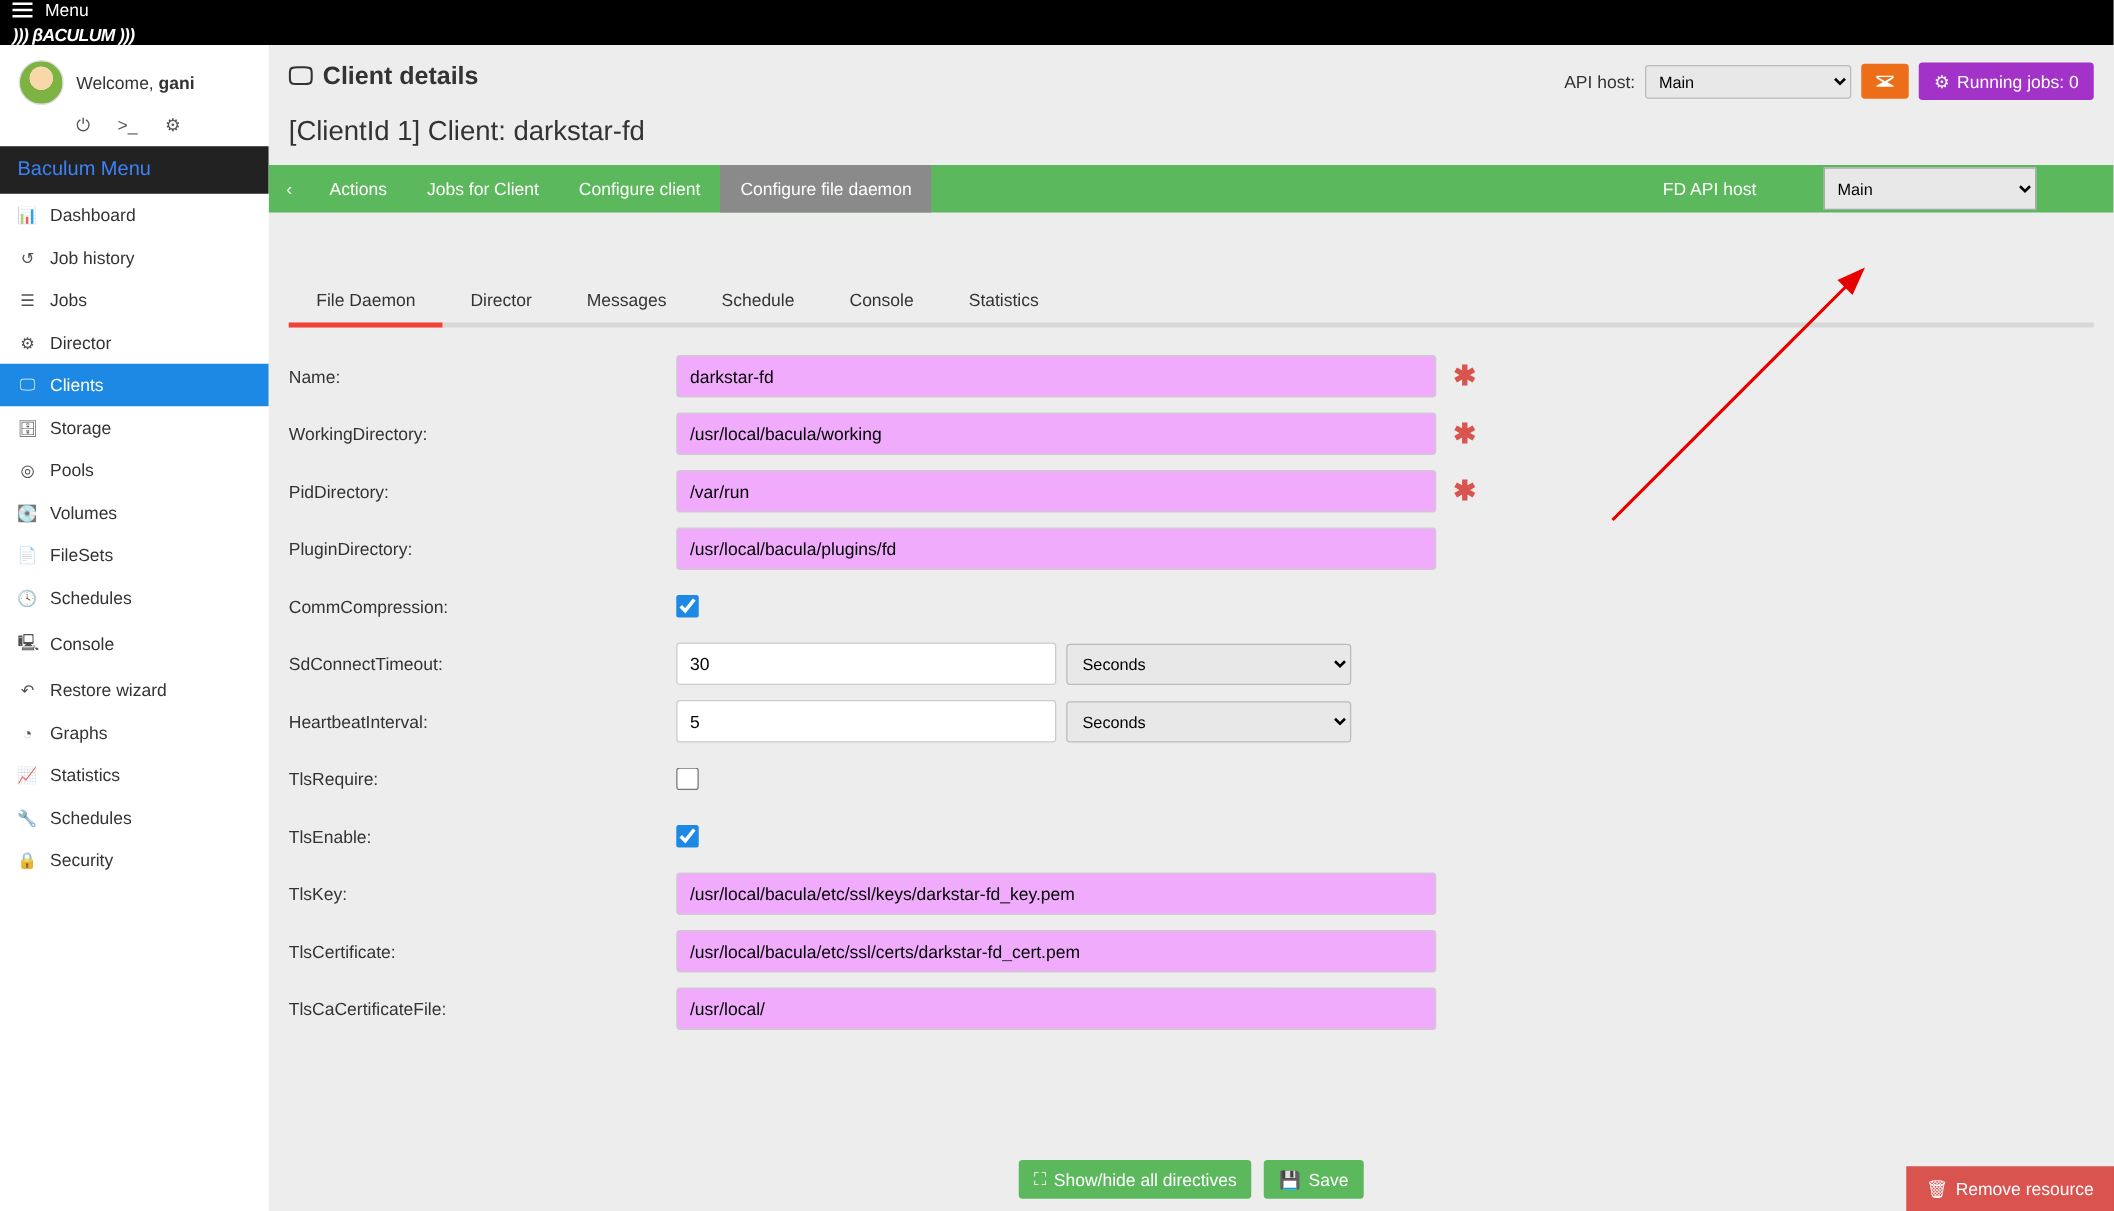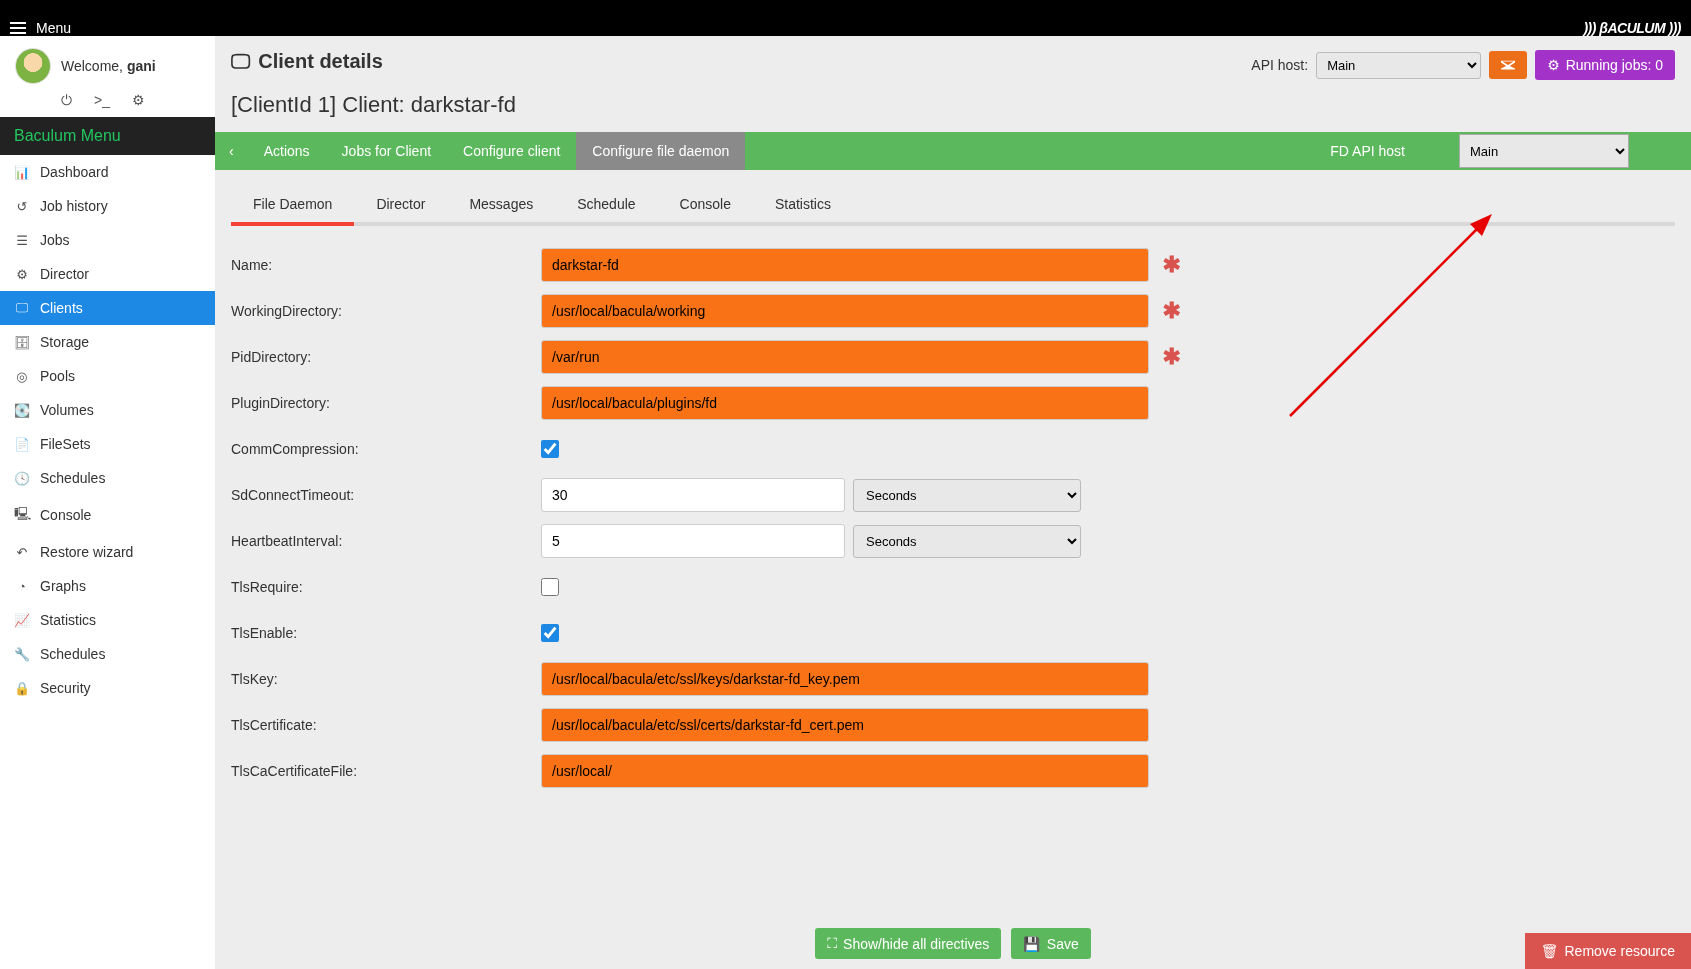--- a/index.html
+++ b/index.html
@@ -1,29 +1,29 @@
 <!DOCTYPE html>
 <html><head>
 <meta charset="utf-8">
 <style>
 * { margin: 0; padding: 0; box-sizing: border-box; font-family: -apple-system, BlinkMacSystemFont, "Segoe UI", Helvetica, Arial, sans-serif; }
 body { background: #ededed; font-size: 14px; color: #333; }
-.topbar { background: #000; color: #fff; height: 36px; display: flex; align-items: flex-end; justify-content: space-between; padding: 0 10px; }
+.topbar { background: #000; color: #fff; height: 36px; display: flex; align-items: flex-start; justify-content: space-between; padding: 0 10px; flex-direction: column; }
 .topbar-left { display: flex; align-items: center; gap: 10px; cursor: pointer; }
 .hamburger { width: 16px; height: 12px; display: flex; flex-direction: column; justify-content: space-between; }
 .hamburger span { height: 2px; background: #fff; }
 .topbar-brand { font-style: italic; letter-spacing: -0.5px; font-weight: bold; }
 .layout { display: flex; height: calc(100vh - 36px); }
 .sidebar { width: 215px; background: #fff; flex-shrink: 0; overflow-y: auto; }
 .user-block { padding: 12px 15px 8px; }
 .user-row { display: flex; align-items: center; gap: 10px; }
 .avatar { width: 36px; height: 36px; border-radius: 50%; background: radial-gradient(circle at 50% 40%, #f8d7a8 35%, #7cb342 36%); border: 1px solid #ddd; }
 .user-actions { display: flex; gap: 22px; margin-top: 8px; padding-left: 46px; color: #555; }
 .user-actions span { cursor: pointer; }
-.menu-header { background: #222; color: #22c55e; padding: 10px 14px; font-size: 16px; }
+.menu-header { background: #222; color: #3b82f6; padding: 10px 14px; font-size: 16px; }
 .nav-list { list-style: none; }
 .nav-item { display: flex; align-items: center; gap: 10px; padding: 9px 14px; color: #333; cursor: pointer; }
 .nav-item.active { background: #1e88e5; color: #fff; }
 .nav-icon { width: 16px; text-align: center; font-size: 13px; opacity: 0.85; }
 .main { flex: 1; overflow-y: auto; padding: 0 0 60px 0; position: relative; }
 .page-header { display: flex; justify-content: space-between; align-items: flex-start; padding: 14px 16px 6px; }
 .page-title { font-size: 20px; font-weight: bold; display: flex; align-items: center; gap: 8px; }
 .page-actions { display: flex; align-items: center; gap: 8px; }
 .page-actions label { font-size: 14px; }
 select { background: #e8e8e8; border: 1px solid #bbb; padding: 4px 6px; font-size: 13px; border-radius: 3px; }
@@ -34,27 +34,27 @@
 .btn-red { background: #d9534f; }
 .page-subtitle { font-size: 22px; padding: 6px 16px 14px; }
 .tabbar { background: #5cb85c; display: flex; align-items: stretch; position: relative; }
 .tabbar-back { color: #fff; padding: 11px 14px; cursor: pointer; }
 .tab { color: #fff; padding: 11px 16px; cursor: pointer; font-size: 14px; }
 .tab.active { background: #8a8a8a; }
 .tabbar-right { margin-left: auto; display: flex; align-items: center; color: #fff; padding-right: 0; gap: 48px; }
 .tabbar-right label { padding: 0 6px; font-size: 14px; }
 .tabbar-right select { height: 34px; border-radius: 0; border: 1px solid #aaa; min-width: 170px; }
 .subtabs { display: flex; border-bottom: 4px solid #d8d8d8; margin: 14px 16px 0; }
-.subtab { padding: 8px 22px 10px; cursor: pointer; font-size: 14px; position: relative; bottom: -4px; border-bottom: 4px solid transparent; }
+.subtab { padding: 8px 22px 10px; cursor: pointer; font-size: 14px; position: relative; bottom: -4px; border-bottom: 4px solid transparent; margin-top: 36px; }
 .subtab.active { border-bottom-color: #f44336; font-weight: 500; }
 .form-area { padding: 12px 16px 20px; }
 .form-row { display: flex; align-items: center; margin: 8px 0; min-height: 38px; }
 .form-label { width: 310px; flex-shrink: 0; }
 .form-field { flex: 1; max-width: 640px; display: flex; align-items: center; gap: 8px; }
-.text-input { width: 608px; padding: 8px 10px; border: 1px solid #ccc; border-radius: 3px; background: #f97316; font-size: 14px; }
+.text-input { width: 608px; padding: 8px 10px; border: 1px solid #ccc; border-radius: 3px; background: #f0abfc; font-size: 14px; }
 .num-input { width: 304px; padding: 8px 10px; border: 1px solid #ccc; border-radius: 3px; background: #fff; font-size: 14px; }
 .unit-select { width: 228px; padding: 7px 8px; border: 1px solid #bbb; border-radius: 3px; background: #e8e8e8; }
 .req-star { color: #d9534f; font-size: 22px; font-weight: bold; margin-left: 6px; }
 .checkbox { width: 18px; height: 18px; accent-color: #1e88e5; }
 .bottom-bar { position: fixed; left: 215px; right: 0; bottom: 0; display: flex; justify-content: center; gap: 10px; padding: 10px 0; pointer-events: none; }
 .bottom-bar .btn { pointer-events: auto; }
 .remove-btn { position: fixed; right: 0; bottom: 0; border-radius: 0; padding: 10px 16px; }
 .arrow-svg { position: absolute; top: 173px; left: 1067px; width: 215px; height: 215px; pointer-events: none; z-index: 50; }
 .icon-svg { width: 14px; height: 14px; fill: currentColor; }
 .white-strip { width: 14px; background:#5cb85c; }

